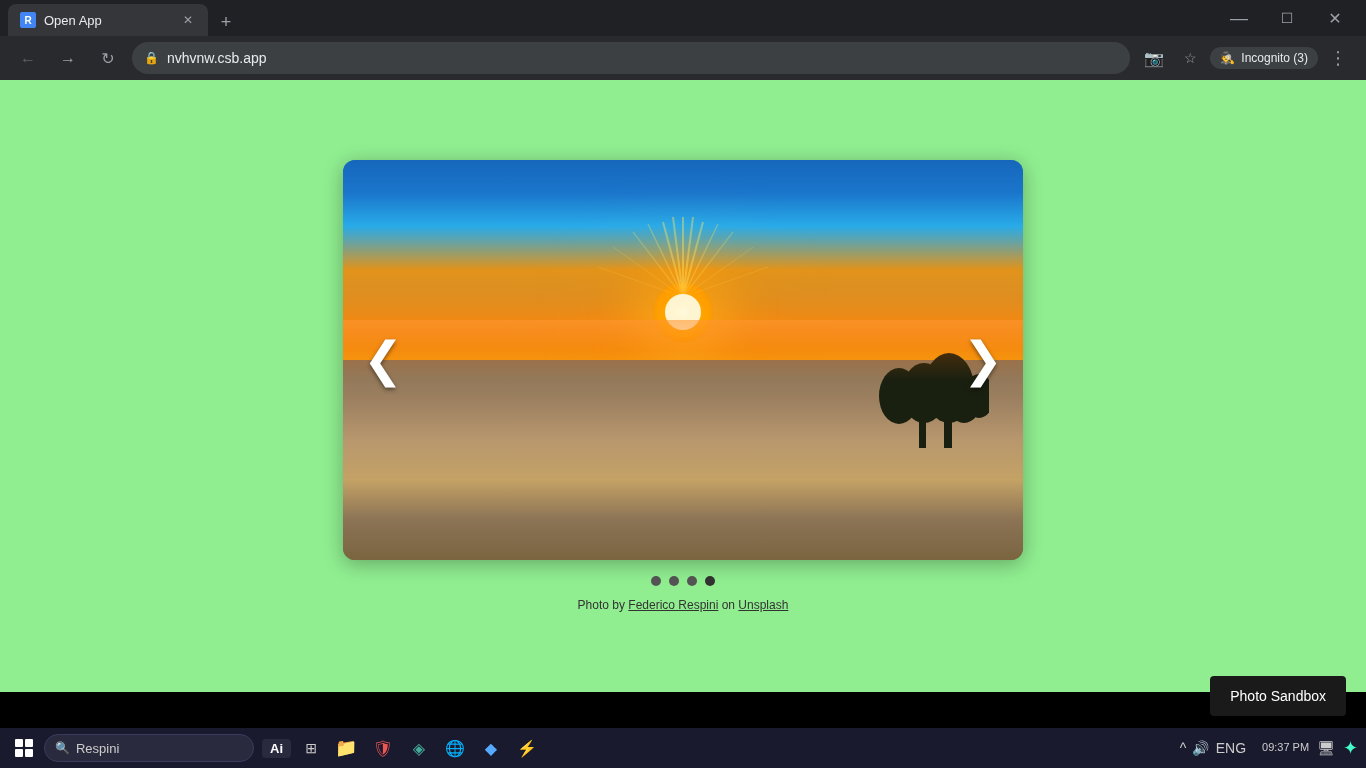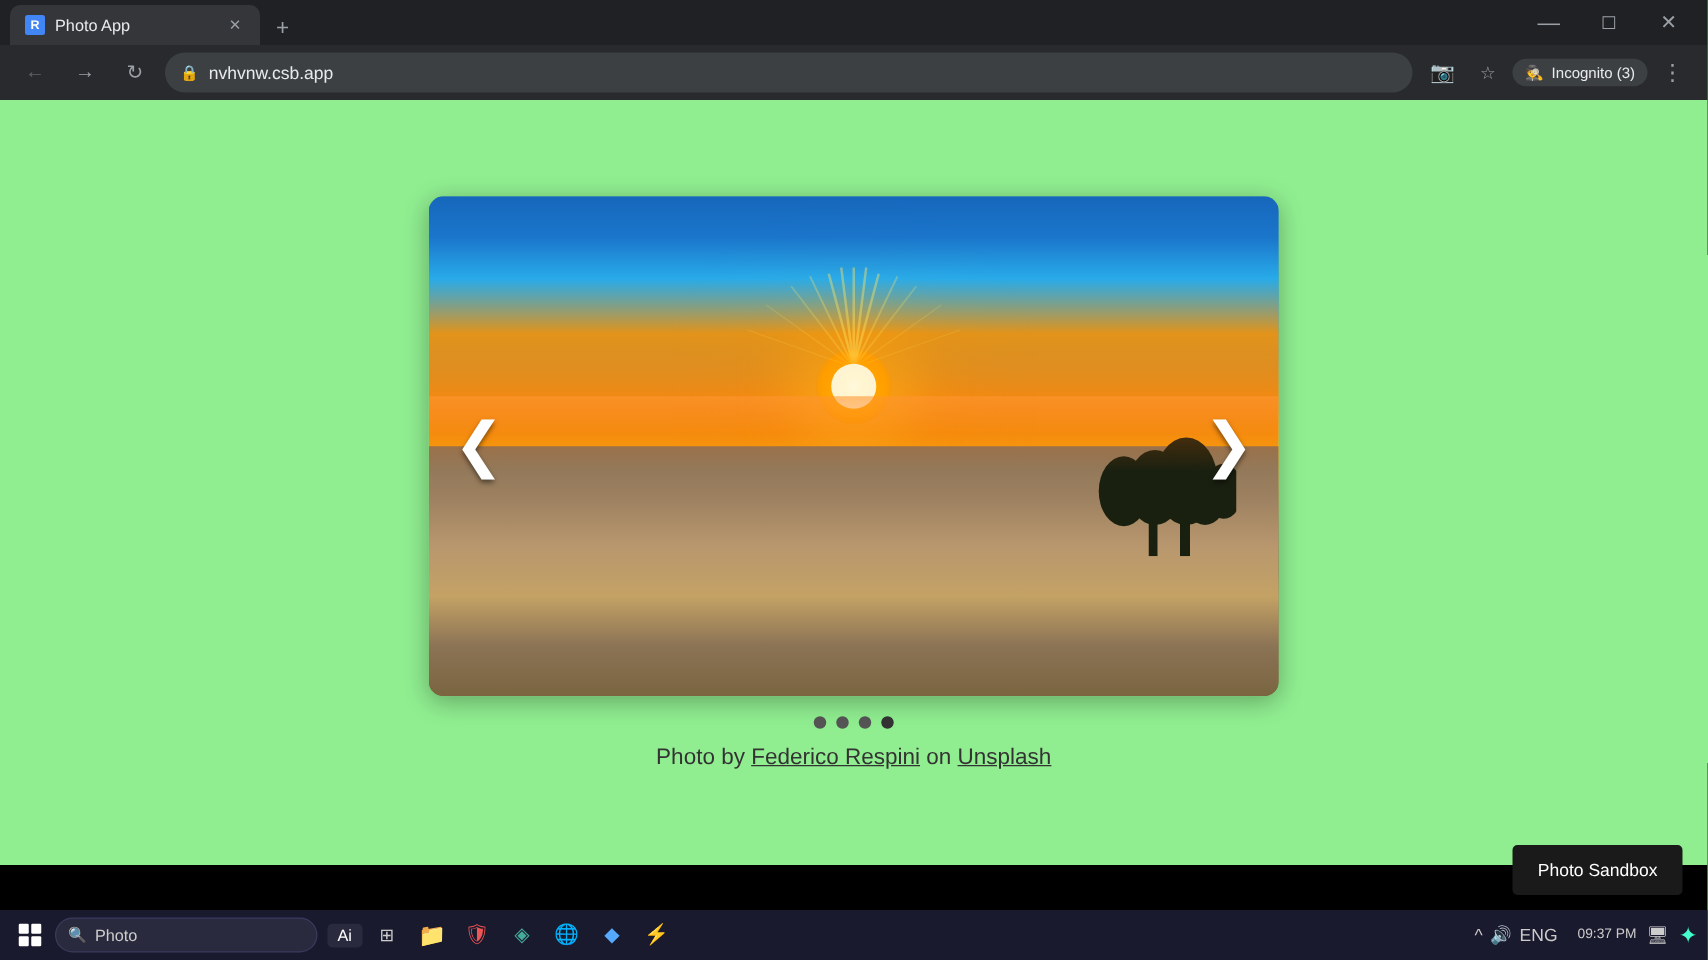--- a/index.html
+++ b/index.html
@@ -259,21 +259,21 @@
       width: 10px;
       height: 10px;
       border-radius: 50%;
       background: #555;
       cursor: pointer;
     }
     .carousel-dot.active { background: #333; }
 
     .photo-credit {
       margin-top: 12px;
-      font-size: 18px;
+      font-size: 12px;
       color: #333;
     }
     .photo-credit a {
       color: #333;
     }
 
     .open-sandbox-btn {
       position: absolute;
       bottom: 52px;
       right: 20px;
@@ -368,30 +368,30 @@
       cursor: pointer;
     }
 
     
     .ai-badge {
       background: #2a2a3e;
       color: white;
       padding: 2px 8px;
       border-radius: 4px;
       font-size: 13px;
-      font-weight: normal;
+      font-weight: bold;
     }
   </style>
 </head>
 <body>
 
 <div class="tab-bar">
   <div class="tab">
     <div class="tab-favicon">R</div>
-    <span>Photo App</span>
+    <span>Open App</span>
     <div class="tab-close">✕</div>
   </div>
   <div class="new-tab-btn">+</div>
 
   <div style="margin-left:auto; display:flex; align-items:center; gap:2px;">
     <div class="title-bar-control" style="color:#9aa0a6; font-size:18px;">—</div>
     <div class="title-bar-control" style="color:#9aa0a6; font-size:14px;">☐</div>
     <div class="title-bar-control close" style="color:#9aa0a6; font-size:16px;">✕</div>
   </div>
 </div>
@@ -491,21 +491,21 @@
   <div class="taskbar-start">
     <div class="windows-icon">
       <div class="windows-icon-quad"></div>
       <div class="windows-icon-quad"></div>
       <div class="windows-icon-quad"></div>
       <div class="windows-icon-quad"></div>
     </div>
   </div>
   <div class="taskbar-search">
     <span style="font-size:12px;">🔍</span>
-    <span>Photo</span>
+    <span>Respini</span>
   </div>
   <div class="taskbar-icons">
     <div class="ai-badge">Ai</div>
     <div class="taskbar-icon" style="color:#ccc;font-size:14px;">⊞</div>
     <div class="taskbar-icon" style="color:#f0c040;font-size:18px;">📁</div>
     <div class="taskbar-icon" style="color:#e55;font-size:16px;">🛡</div>
     <div class="taskbar-icon" style="color:#4a9;font-size:16px;">◈</div>
     <div class="taskbar-icon" style="font-size:16px;">🌐</div>
     <div class="taskbar-icon" style="color:#5af;font-size:16px;">◆</div>
     <div class="taskbar-icon" style="color:#f90;font-size:16px;">⚡</div>

